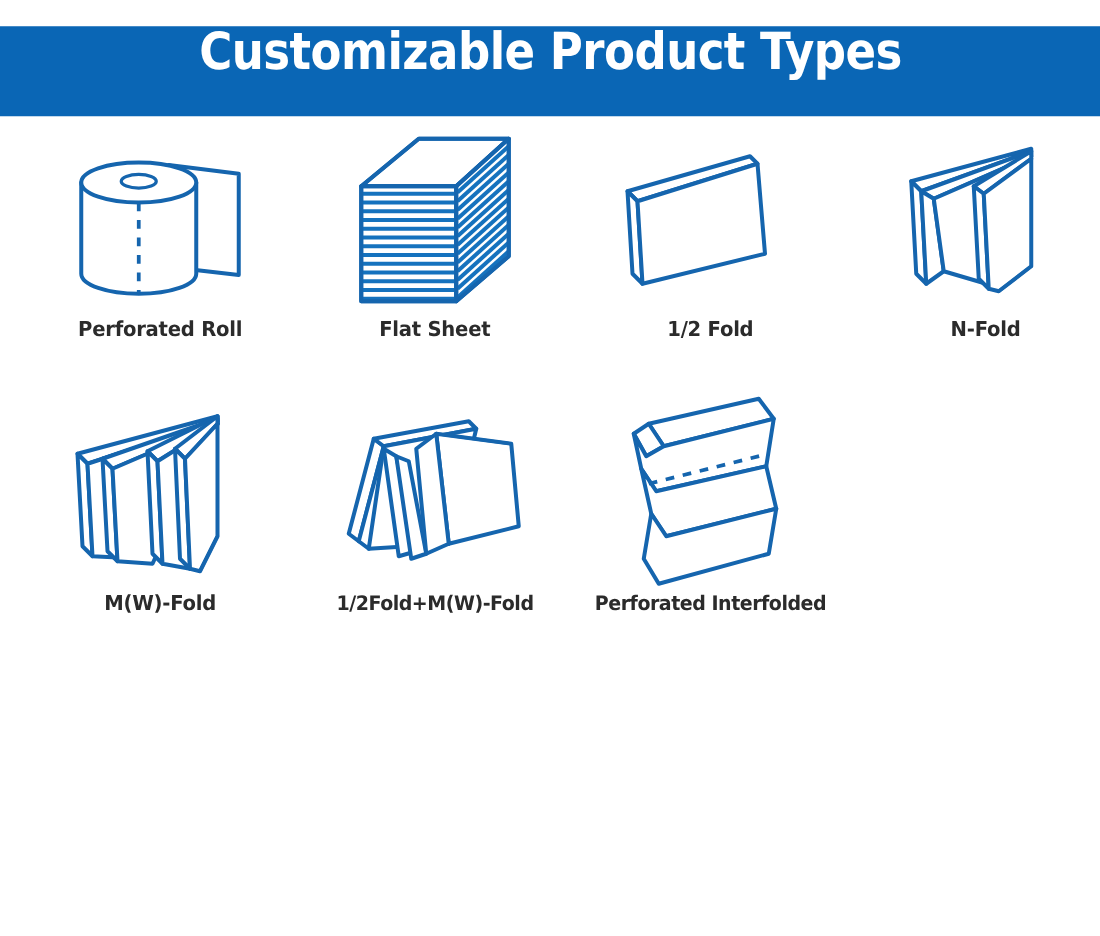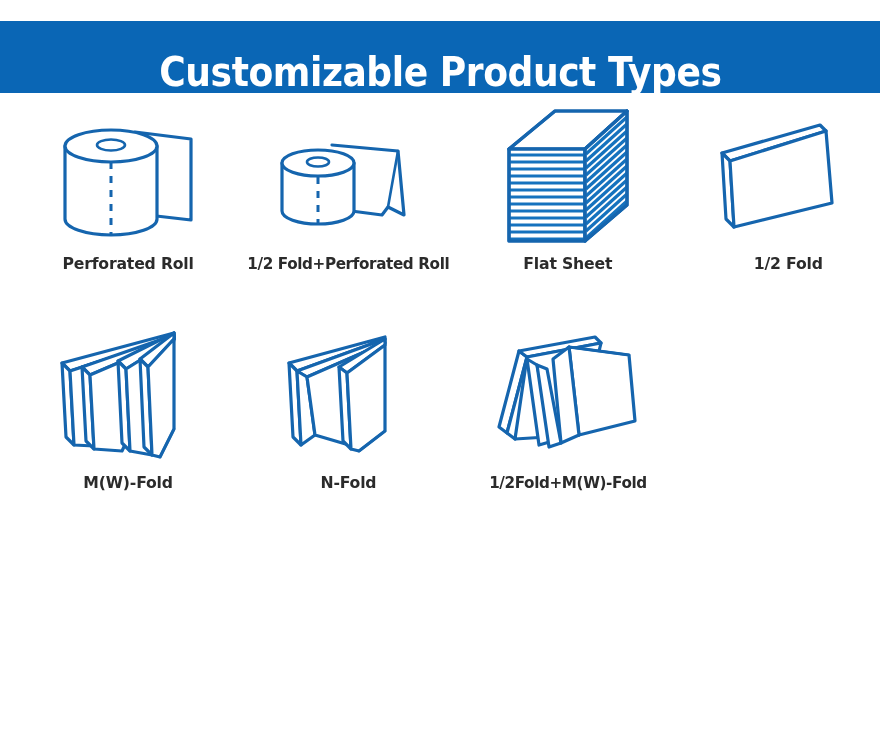--- a/index.html
+++ b/index.html
@@ -24,21 +24,21 @@
 
   
   .banner {
     position: absolute;
     left: 0;
     top: 21px;
     width: 880px;
     height: 72px;
     background: #0A66B5;
     display: flex;
-    align-items: flex-end;
+    align-items: flex-start;
     justify-content: center;
   }
   .banner-title {
     color: #ffffff;
     font-family: "DejaVu Sans", "Liberation Sans", sans-serif;
     font-weight: bold;
     font-size: 41px;
     letter-spacing: -0.5px;
     line-height: 1;
     transform: scaleX(0.88);
@@ -150,38 +150,20 @@
 
           <ellipse class="ln-thin fillwhite" cx="68" cy="39" rx="14" ry="5.5"></ellipse>
 
           <path class="dash" d="M68 56 L68 129"></path>
         </svg>
       </div>
       <div class="label">Perforated Roll</div>
     </div>
 
 
-    <div class="cell">
-      <div class="icon-wrap">
-        <svg width="180" height="130" viewBox="0 0 180 130">
-
-          <path class="ln fillwhite" d="M74 34 L140 40 L146 104 L130 96 L124 104 L78 98"></path>
-          <path class="ln-thin" d="M140 40 L130 96"></path>
-
-          <path class="ln fillwhite" d="M24 52 L24 100 A36 13 0 0 0 96 100 L96 52 Z"></path>
-
-          <ellipse class="ln fillwhite" cx="60" cy="52" rx="36" ry="13"></ellipse>
-
-          <ellipse class="ln-thin fillwhite" cx="60" cy="51" rx="11" ry="4.5"></ellipse>
-
-          <path class="dash" d="M60 66 L60 113"></path>
-        </svg>
-      </div>
-      <div class="label wide">1/2 Fold+Perforated Roll</div>
-    </div>
 
     <div class="cell">
       <div class="icon-wrap">
         <svg width="150" height="150" viewBox="0 0 150 150">
 
           <path class="ln fillwhite" d="M16 48 L62 10 L134 10 L92 48 Z"></path>
 
           <path class="ln fillwhite" d="M16 48 L92 48 L92 140 L16 140 Z"></path>
 
           <path class="ln fillwhite" d="M92 48 L134 10 L134 104 L92 140 Z"></path>
@@ -236,20 +218,41 @@
           <path class="ln fillwhite" d="M22 50 L118 20 L124 92 L26 116 Z"></path>
         </svg>
       </div>
       <div class="label">1/2 Fold</div>
     </div>
 
 
 
     <div class="cell">
       <div class="icon-wrap">
+        <svg width="150" height="135" viewBox="0 0 150 135">
+
+          <path class="ln fillwhite" d="M16 36 L112 10 L112 12 L24 44 Z"></path>
+          <path class="ln fillwhite" d="M16 36 L24 44 L28 118 L20 110 Z"></path>
+          <path class="ln fillwhite" d="M24 44 L112 12 L78 120 L28 118 Z" opacity="0"></path>
+
+          <path class="ln fillwhite" d="M24 44 L112 12 L112 16 L34 50 Z"></path>
+          <path class="ln fillwhite" d="M24 44 L28 118 L42 108 L34 50 Z"></path>
+          <path class="ln fillwhite" d="M34 50 L112 16 L76 118 L42 108 Z"></path>
+
+          <path class="ln fillwhite" d="M66 40 L112 12 L112 18 L74 46 Z"></path>
+          <path class="ln fillwhite" d="M66 40 L74 46 L78 122 L70 114 Z"></path>
+          <path class="ln fillwhite" d="M74 46 L112 18 L112 104 L86 124 L78 122 Z"></path>
+          <path class="ln-thin" d="M86 124 L112 104"></path>
+        </svg>
+      </div>
+      <div class="label">N-Fold</div>
+    </div>
+
+    <div class="cell">
+      <div class="icon-wrap">
         <svg width="160" height="140" viewBox="0 0 160 140">
 
           <path class="ln fillwhite" d="M14 38 L126 8 L126 12 L22 46 Z"></path>
           <path class="ln fillwhite" d="M14 38 L22 46 L26 120 L18 112 Z"></path>
           <path class="ln fillwhite" d="M22 46 L126 12 L66 122 L26 120 Z"></path>
 
           <path class="ln fillwhite" d="M34 42 L126 10 L126 14 L42 50 Z"></path>
           <path class="ln fillwhite" d="M34 42 L42 50 L46 124 L38 116 Z"></path>
           <path class="ln fillwhite" d="M42 50 L126 14 L74 126 L46 124 Z"></path>
 
@@ -261,56 +264,53 @@
           <path class="ln fillwhite" d="M92 34 L100 42 L104 130 L96 122 Z"></path>
           <path class="ln fillwhite" d="M100 42 L126 14 L126 104 L112 132 L104 130 Z"></path>
           <path class="ln-thin" d="M112 132 L126 104"></path>
         </svg>
       </div>
       <div class="label">M(W)-Fold</div>
     </div>
 
     <div class="cell">
       <div class="icon-wrap">
-        <svg width="150" height="135" viewBox="0 0 150 135">
-
-          <path class="ln fillwhite" d="M16 36 L112 10 L112 12 L24 44 Z"></path>
-          <path class="ln fillwhite" d="M16 36 L24 44 L28 118 L20 110 Z"></path>
-          <path class="ln fillwhite" d="M24 44 L112 12 L78 120 L28 118 Z" opacity="0"></path>
-
-          <path class="ln fillwhite" d="M24 44 L112 12 L112 16 L34 50 Z"></path>
-          <path class="ln fillwhite" d="M24 44 L28 118 L42 108 L34 50 Z"></path>
-          <path class="ln fillwhite" d="M34 50 L112 16 L76 118 L42 108 Z"></path>
-
-          <path class="ln fillwhite" d="M66 40 L112 12 L112 18 L74 46 Z"></path>
-          <path class="ln fillwhite" d="M66 40 L74 46 L78 122 L70 114 Z"></path>
-          <path class="ln fillwhite" d="M74 46 L112 18 L112 104 L86 124 L78 122 Z"></path>
-          <path class="ln-thin" d="M86 124 L112 104"></path>
-        </svg>
-      </div>
-      <div class="label">N-Fold</div>
-    </div>
-
-    <div class="cell">
-      <div class="icon-wrap">
         <svg width="170" height="140" viewBox="0 0 170 140">
 
           <path class="ln fillwhite" d="M16 102 L36 26 L44 32 L24 108 Z"></path>
           <path class="ln fillwhite" d="M24 108 L44 32 L52 38 L32 114 Z"></path>
 
           <path class="ln fillwhite" d="M36 26 L112 12 L118 18 L44 32 Z"></path>
           <path class="ln fillwhite" d="M44 32 L118 18 L96 110 L32 114 Z"></path>
 
           <path class="ln fillwhite" d="M44 34 L54 40 L70 116 L56 120 Z"></path>
           <path class="ln fillwhite" d="M54 40 L64 44 L78 118 L66 122 Z"></path>
 
           <path class="ln fillwhite" d="M86 22 L146 30 L152 96 L96 110 Z"></path>
           <path class="ln fillwhite" d="M86 22 L96 110 L78 118 L70 34 Z"></path>
           <path class="ln-thin" d="M86 22 L146 30"></path>
         </svg>
       </div>
       <div class="label wide">1/2Fold+M(W)-Fold</div>
     </div>
 
 
+    <div class="cell">
+      <div class="icon-wrap">
+        <svg width="150" height="155" viewBox="0 0 150 155">
+
+          <path class="ln fillwhite" d="M26 22 L114 2 L126 18 L38 40 Z"></path>
+          <path class="ln fillwhite" d="M26 22 L38 40 L24 48 L14 30 Z"></path>
+
+          <path class="ln fillwhite" d="M14 30 L24 48 L38 40 L126 18 L120 56 L32 76 L20 58 Z"></path>
+
+          <path class="ln fillwhite" d="M20 58 L32 76 L120 56 L128 90 L40 112 L28 94 Z"></path>
+
+          <path class="ln fillwhite" d="M28 94 L40 112 L128 90 L122 126 L34 150 L22 130 Z"></path>
+
+          <path class="dash" d="M26 70 L122 46"></path>
+        </svg>
+      </div>
+      <div class="label wide">Perforated Interfolded</div>
+    </div>
 
   </div>
 </div>
 
 </body></html>

